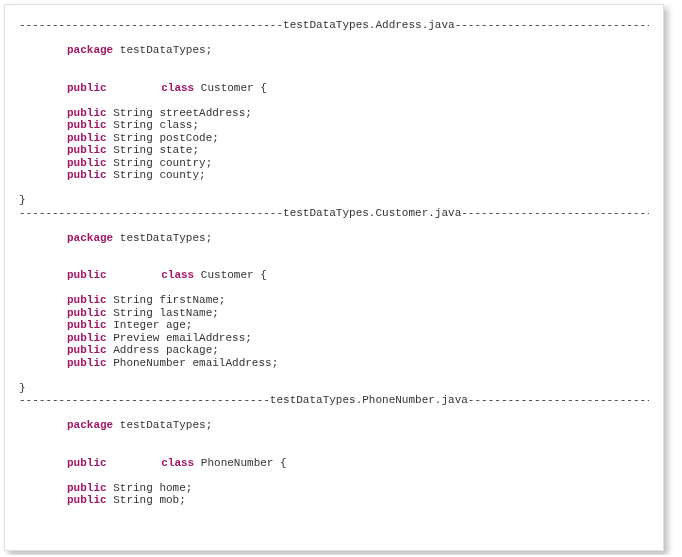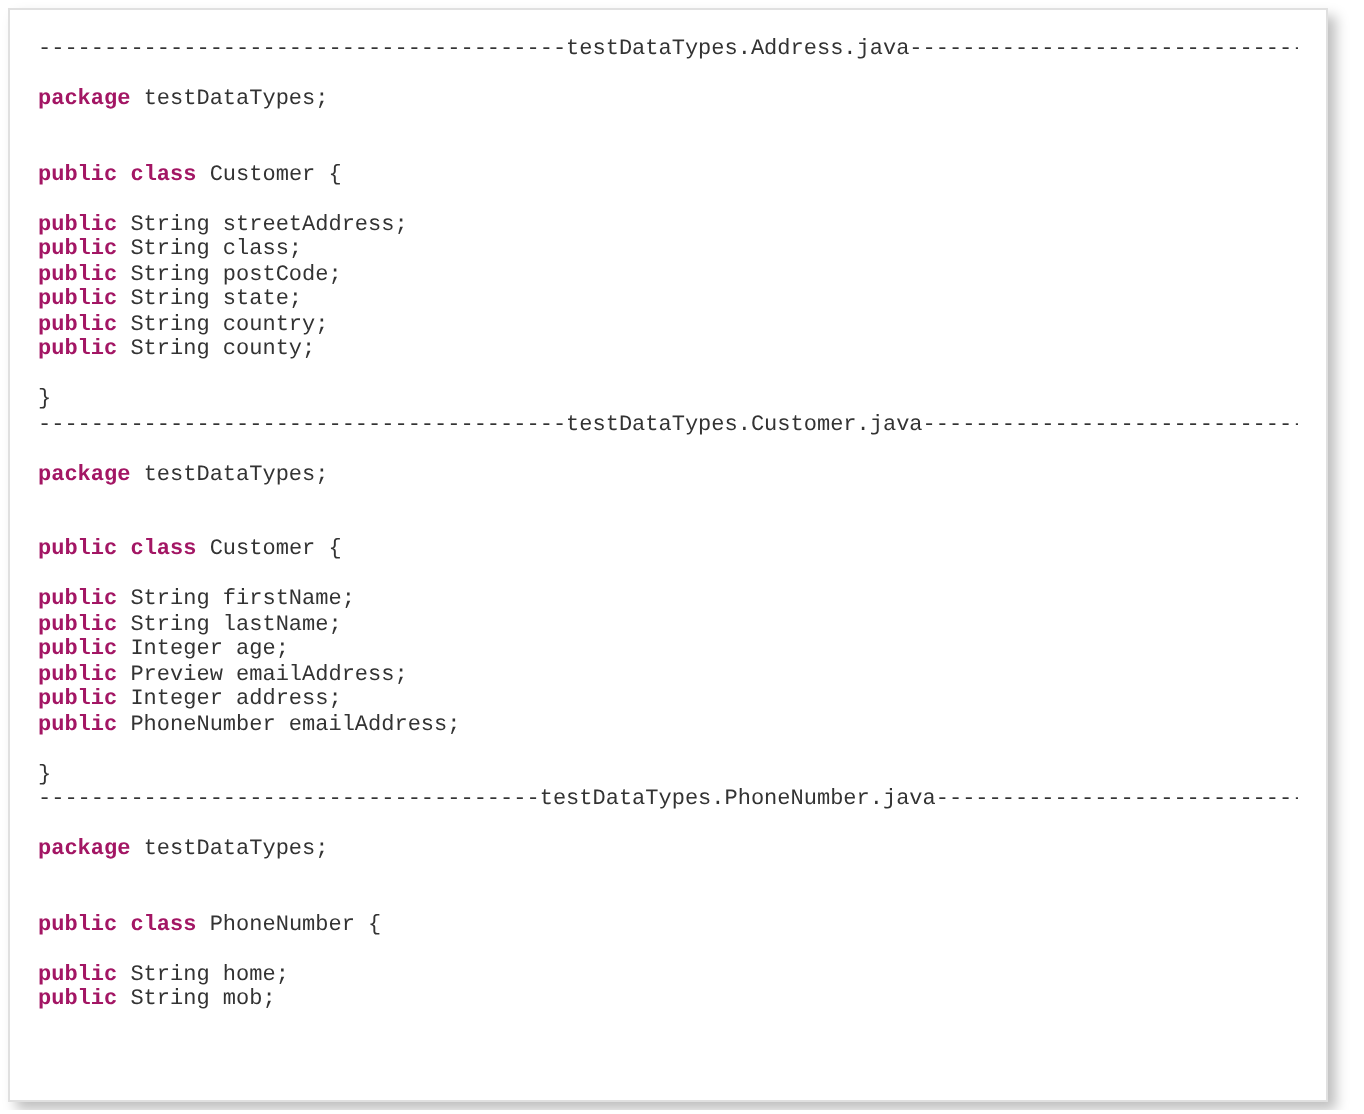--- a/index.html
+++ b/index.html
@@ -31,21 +31,21 @@
   }
   pre.code {
     margin: 0;
     font-family: "Courier New", monospace;
     font-size: 11px;
     line-height: 12.5px;
     white-space: pre;
     color: #333;
     overflow: hidden;
   }
-  .kw { color: #a31664; font-weight: bold; }
+  .kw { color: #a31664; font-weight: bold; margin-left: 48px; }
   .txt { color: #333; }
 </style>
 </head>
 <body>
 
 <div class="panel">
   <div class="panel-body">
     <pre class="code" id="code-block"><span class="txt">----------------------------------------testDataTypes.Address.java-----------------------------------------</span>
 
 <span class="kw">package</span><span class="txt"> testDataTypes;</span>
@@ -65,21 +65,21 @@
 
 <span class="kw">package</span><span class="txt"> testDataTypes;</span>
 
 
 <span class="kw">public</span><span class="txt"> </span><span class="kw">class</span><span class="txt"> Customer {</span>
 
 <span class="kw">public</span><span class="txt"> String firstName;</span>
 <span class="kw">public</span><span class="txt"> String lastName;</span>
 <span class="kw">public</span><span class="txt"> Integer age;</span>
 <span class="kw">public</span><span class="txt"> Preview emailAddress;</span>
-<span class="kw">public</span><span class="txt"> Integer address;</span>
+<span class="kw">public</span><span class="txt"> Address package;</span>
 <span class="kw">public</span><span class="txt"> PhoneNumber emailAddress;</span>
 
 <span class="txt">}</span>
 <span class="txt">--------------------------------------testDataTypes.PhoneNumber.java---------------------------------------</span>
 
 <span class="kw">package</span><span class="txt"> testDataTypes;</span>
 
 
 <span class="kw">public</span><span class="txt"> </span><span class="kw">class</span><span class="txt"> PhoneNumber {</span>
 

